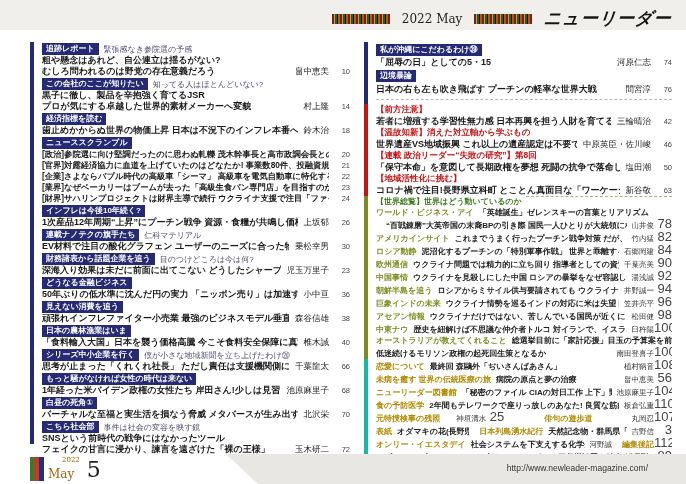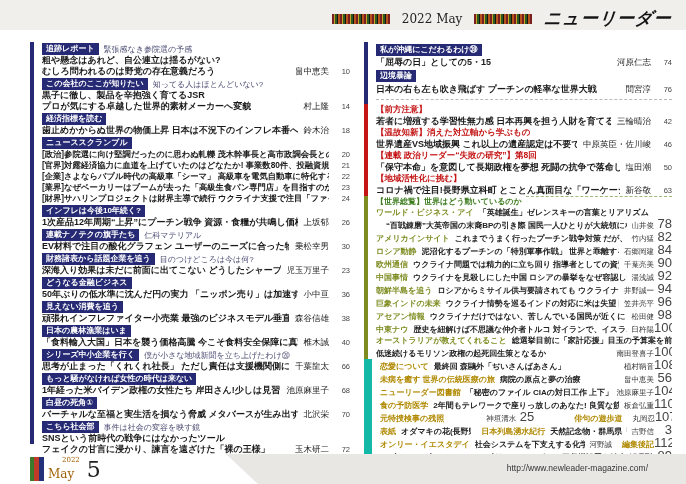--- a/index.html
+++ b/index.html
@@ -10,21 +10,21 @@
   .issue{font-family:"DejaVu Serif","Liberation Serif",serif;font-size:12px;color:#222;}
   .maglogo{font-size:17px;font-weight:bold;font-style:italic;color:#141414;transform:skewX(-6deg);letter-spacing:1px;font-family:"DejaVu Sans","Liberation Sans",sans-serif;}
   .content{position:absolute;top:30px;left:0;right:0;bottom:30px;background:#ffffff;display:flex;padding:12px 14px 10px 30px;box-sizing:border-box;gap:14px;}
   .col{display:flex;flex-direction:column;justify-content:space-between;}
   .leftcol{width:308px;border-left:4px solid #262a74;padding-left:8px;}
   .rightcol{flex:1;min-width:0;}
   .rg{padding-left:8px;display:flex;flex-direction:column;justify-content:space-evenly;}
   .rg-navy{border-left:4px solid #262a74;flex:0 0 62px;}
   .rg-red{border-left:4px solid #c41414;flex:0 0 92px;}
   .rg-world{border-left:4px solid #7d8b1f;flex:0 0 142px;}
-  .rg-gold{border-left:8px solid #14b8a6;flex:1;}
+  .rg-gold{border-left:4px solid #14b8a6;flex:1;}
   .tagline{display:flex;align-items:center;gap:5px;margin-top:1px;white-space:nowrap;overflow:hidden;}
   .tag{display:inline-block;background:#262a74;color:#fff;font-size:8px;font-weight:bold;padding:1px 4px;line-height:10px;flex:0 0 auto;}
   .note{font-size:8px;color:#4a4a72;overflow:hidden;}
   .row{display:flex;align-items:baseline;white-space:nowrap;overflow:hidden;line-height:11px;}
   .t{font-size:9px;font-weight:bold;color:#1a1a1a;overflow:hidden;flex:0 1 auto;}
   .a{font-size:8.5px;color:#222;margin-left:auto;padding-left:6px;flex:0 0 auto;}
   .p{font-size:7.5px;color:#444;width:18px;text-align:right;padding-left:3px;flex:0 0 auto;}
   .sep{border-top:1px dashed #b8b8b8;margin:3px 0;}
   .rhead{font-size:8.5px;font-weight:bold;color:#c41414;line-height:11px;white-space:nowrap;overflow:hidden;}
   .whead{display:flex;align-items:flex-start;gap:4px;line-height:11px;}
@@ -375,21 +375,21 @@
           <span class="p2">104</span>
         </div>
       <div class="row">
           <span class="lead">食の予防医学</span>
           <span class="t2">2年間もテレワークで座りっ放しのあなた! 良質な筋肉を鍛えて健康度アップを図りましょう!</span>
           <span class="a2">板倉弘重</span>
           <span class="p2">110</span>
         </div>
       <div class="row">
         <span class="lead">元特捜検事の残照</span>
-          <span class="a2" style="margin-left:32px">神垣清水</span>
+          <span class="a2" style="margin-left:6px">神垣清水</span>
           <span class="p2">25</span>
         <span class="lead" style="margin-left:40px">俳句の遊歩道</span>
           <span class="a2">丸岡忍</span>
           <span class="p2">107</span>
       </div>
       <div class="row">
         <span class="lead">表紙</span>
           <span class="t2">オダマキの花(長野県八ヶ岳山麓)</span>
         <span class="lead" style="margin-left:10px">日本列島湧水紀行</span>
           <span class="t2">天然記念物・群馬県「吹割りの滝」</span>

